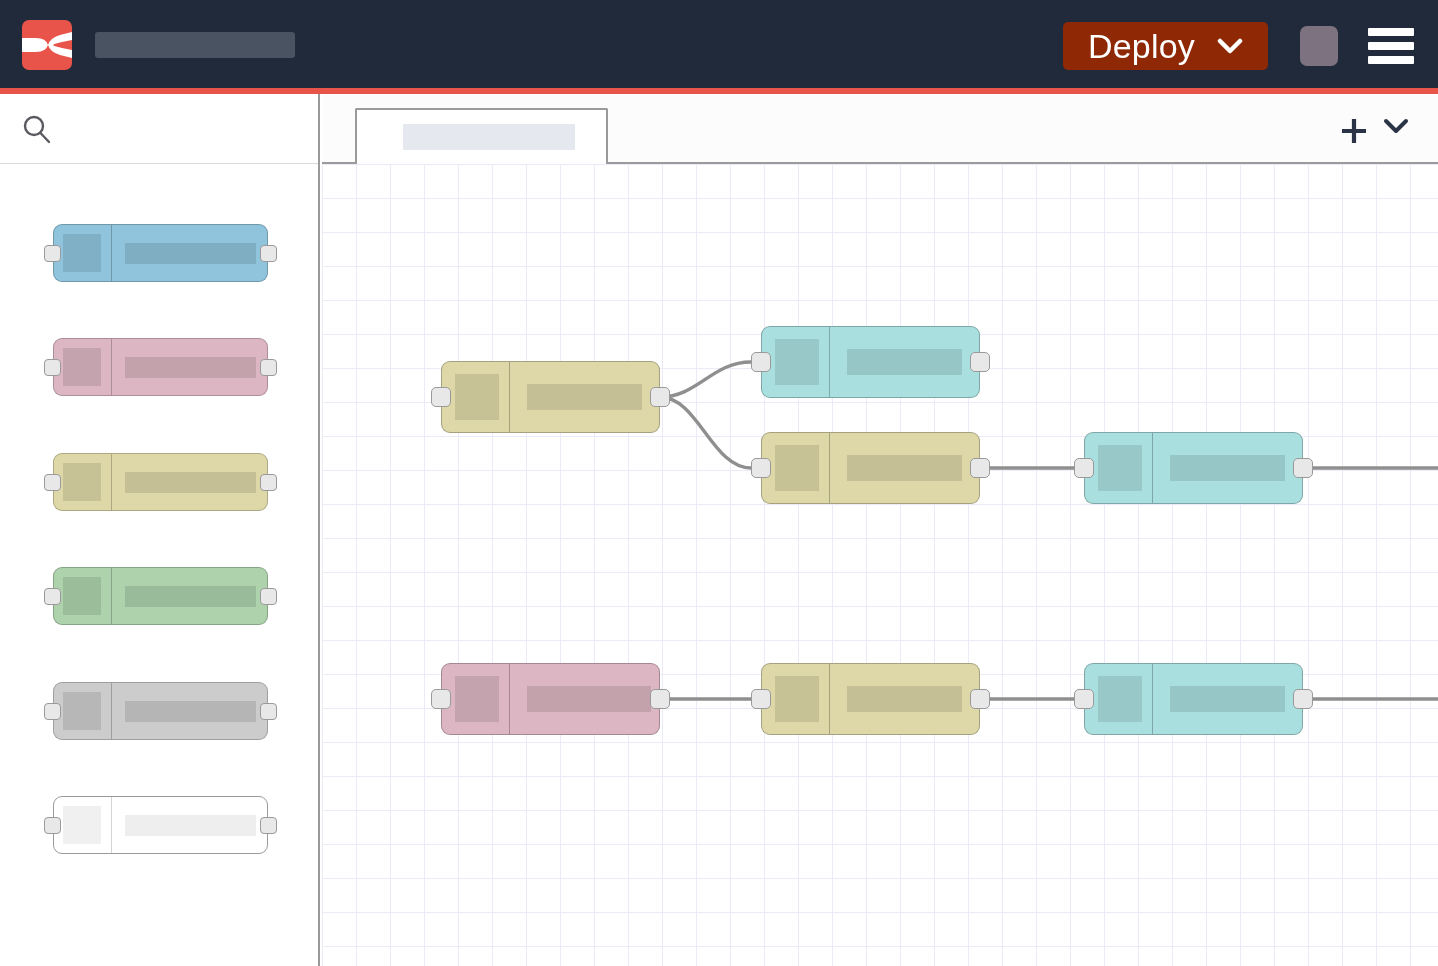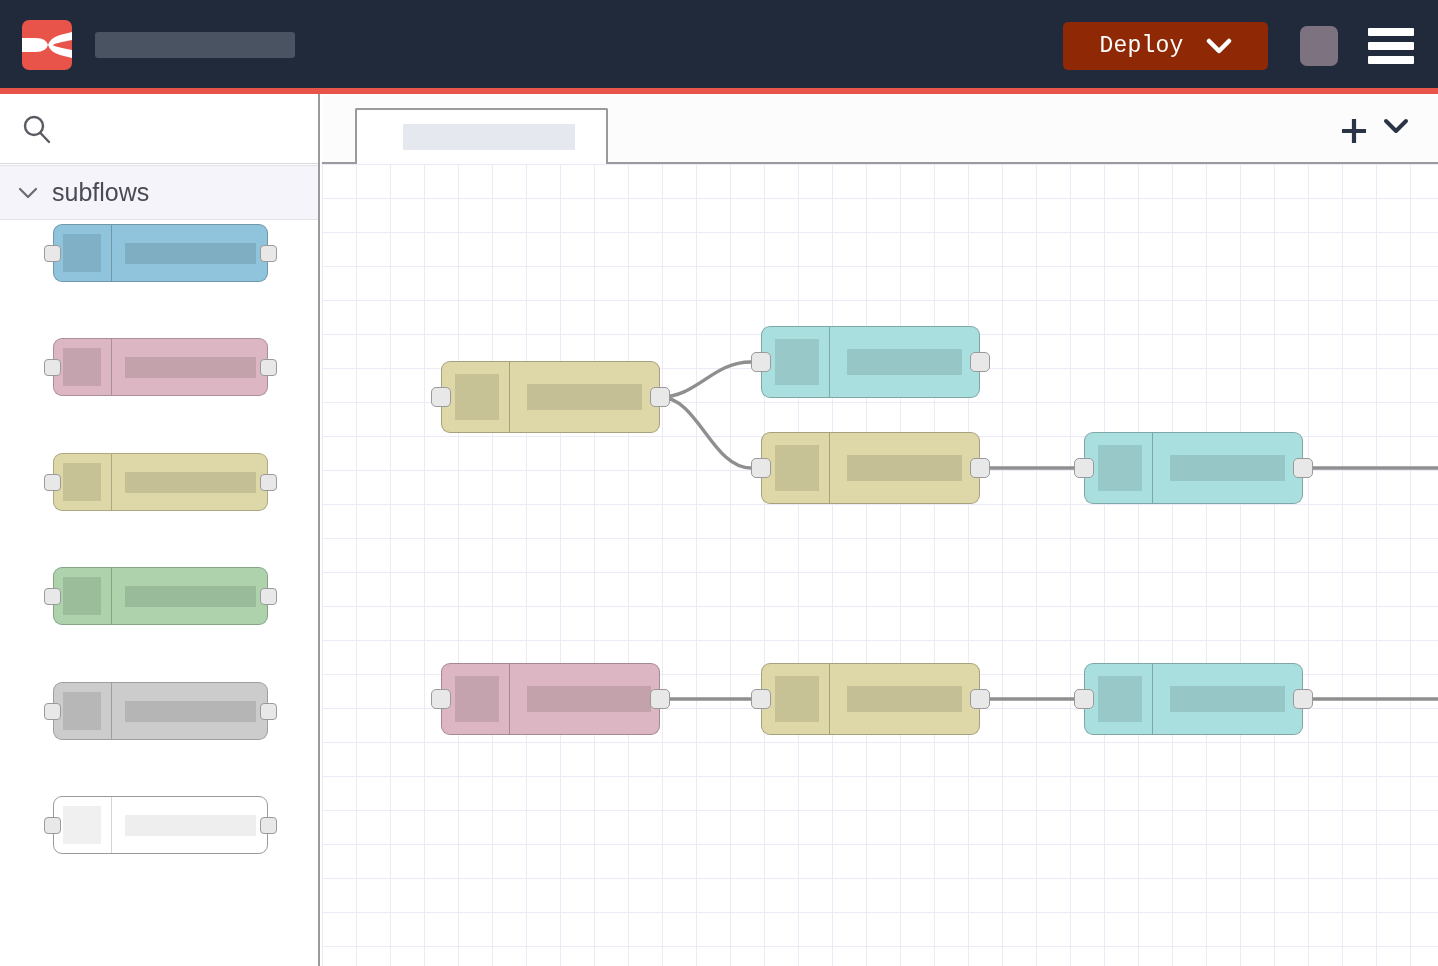--- a/index.html
+++ b/index.html
@@ -31,21 +31,21 @@
     background: #4a5362; border-radius: 3px;
   }
 
   #deploy-button {
     position: absolute; left: 1063px; top: 22px; width: 205px; height: 48px;
     background: #8e2805; border-radius: 5px;
     display: flex; align-items: center; justify-content: center; gap: 22px;
     cursor: pointer;
   }
   #deploy-label {
-    color: #ffffff; font-size: 23px; font-weight: 400; letter-spacing: .2px; font-family: Liberation Mono, monospace;
+    color: #ffffff; font-size: 34px; font-weight: 400; letter-spacing: .2px;
   }
   #deploy-caret { display: block; }
 
   #user-button {
     position: absolute; left: 1300px; top: 26px; width: 38px; height: 40px;
     background: #7d7380; border-radius: 7px; cursor: pointer;
   }
 
   #menu-button {
     position: absolute; left: 1368px; top: 28px; width: 46px; height: 36px;
@@ -197,26 +197,20 @@
 
   <div id="palette">
 
     <div id="palette-search">
       <svg id="search-icon" width="32" height="32" viewBox="0 0 32 32">
         <circle cx="13" cy="12" r="9" fill="none" stroke="#5a5a62" stroke-width="2.4"></circle>
         <line x1="19.5" y1="19" x2="28" y2="28" stroke="#5a5a62" stroke-width="2.4" stroke-linecap="round"></line>
       </svg>
     </div>
 
-    <div id="category-subflows">
-      <svg id="category-caret" width="22" height="14" viewBox="0 0 22 14">
-        <path d="M3 3 L11 11 L19 3" fill="none" stroke="#6a6a75" stroke-width="2.2" stroke-linecap="round" stroke-linejoin="round"></path>
-      </svg>
-      <span id="category-label">subflows</span>
-    </div>
 
     <div id="palette-list">
         <div class="pnode" style="top: 0px;">
           <div class="body" style="background:#8fc4dc"></div>
           <div class="icon"></div>
           <div class="divider"></div>
           <div class="label-redaction"></div>
           <div class="port in"></div>
           <div class="port out"></div>
         </div>

